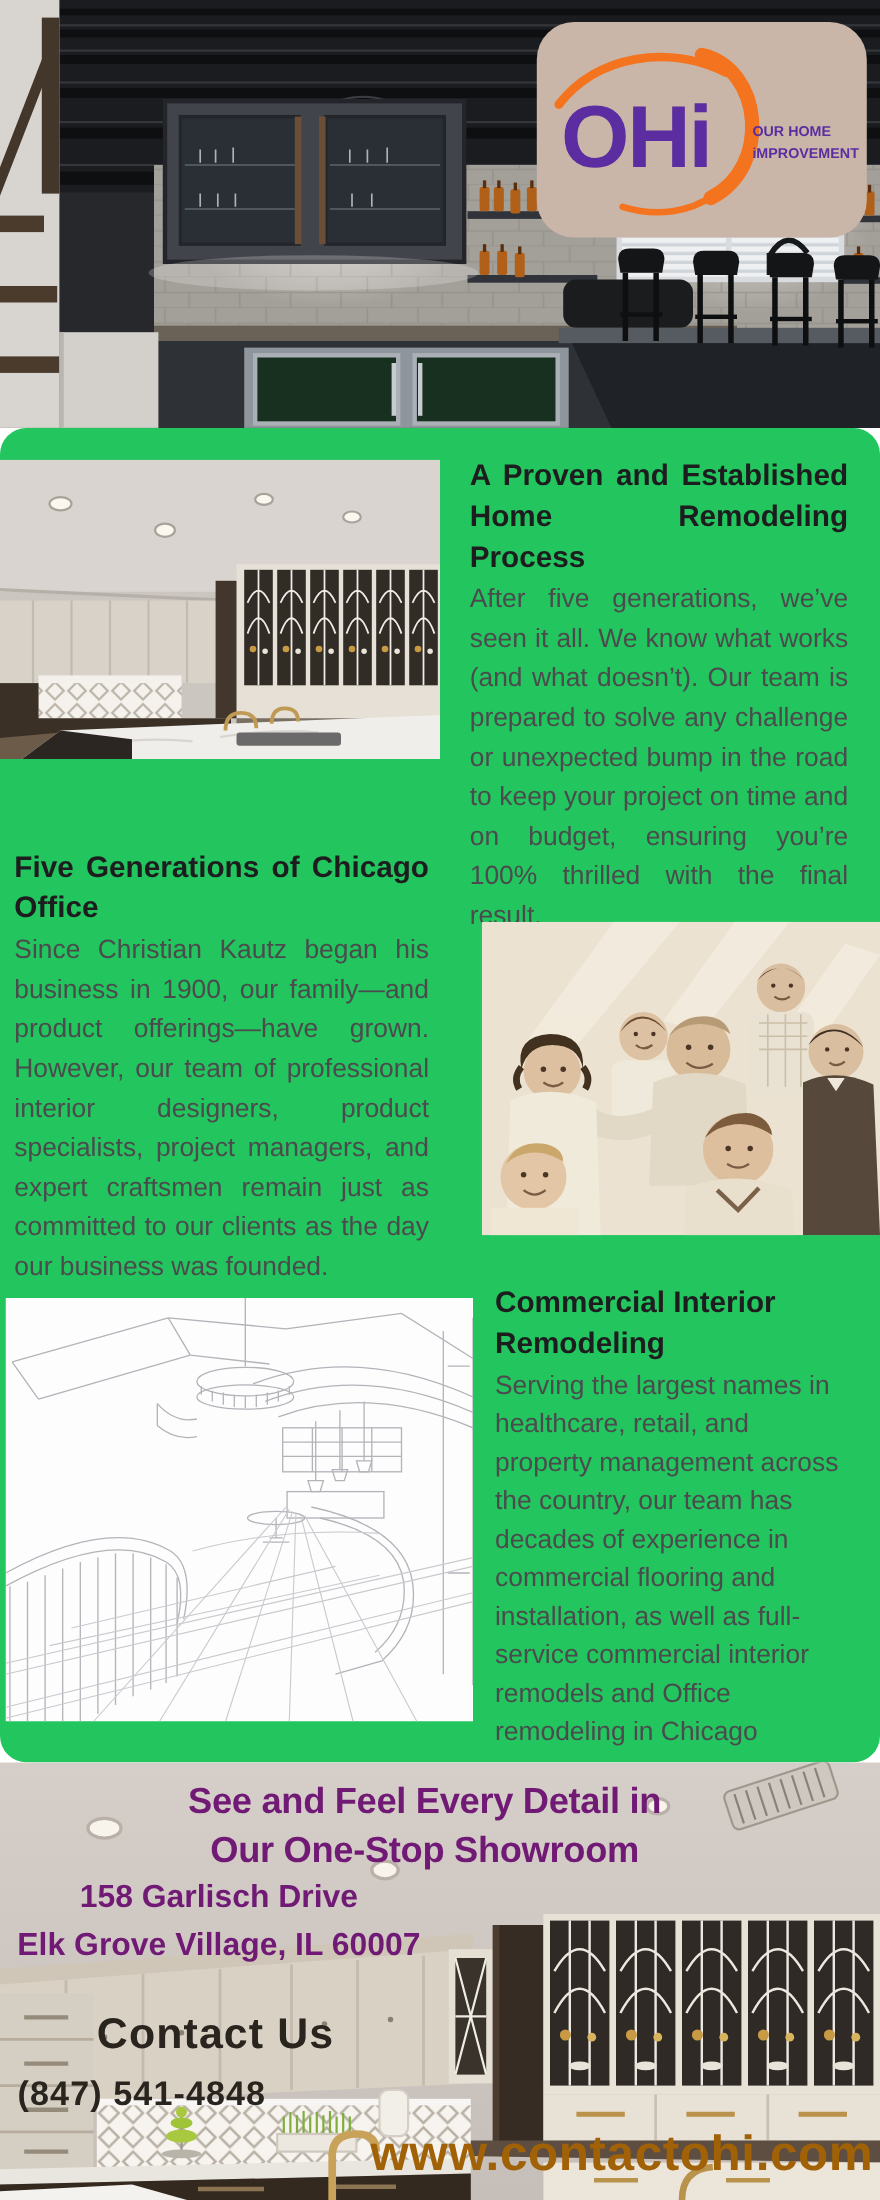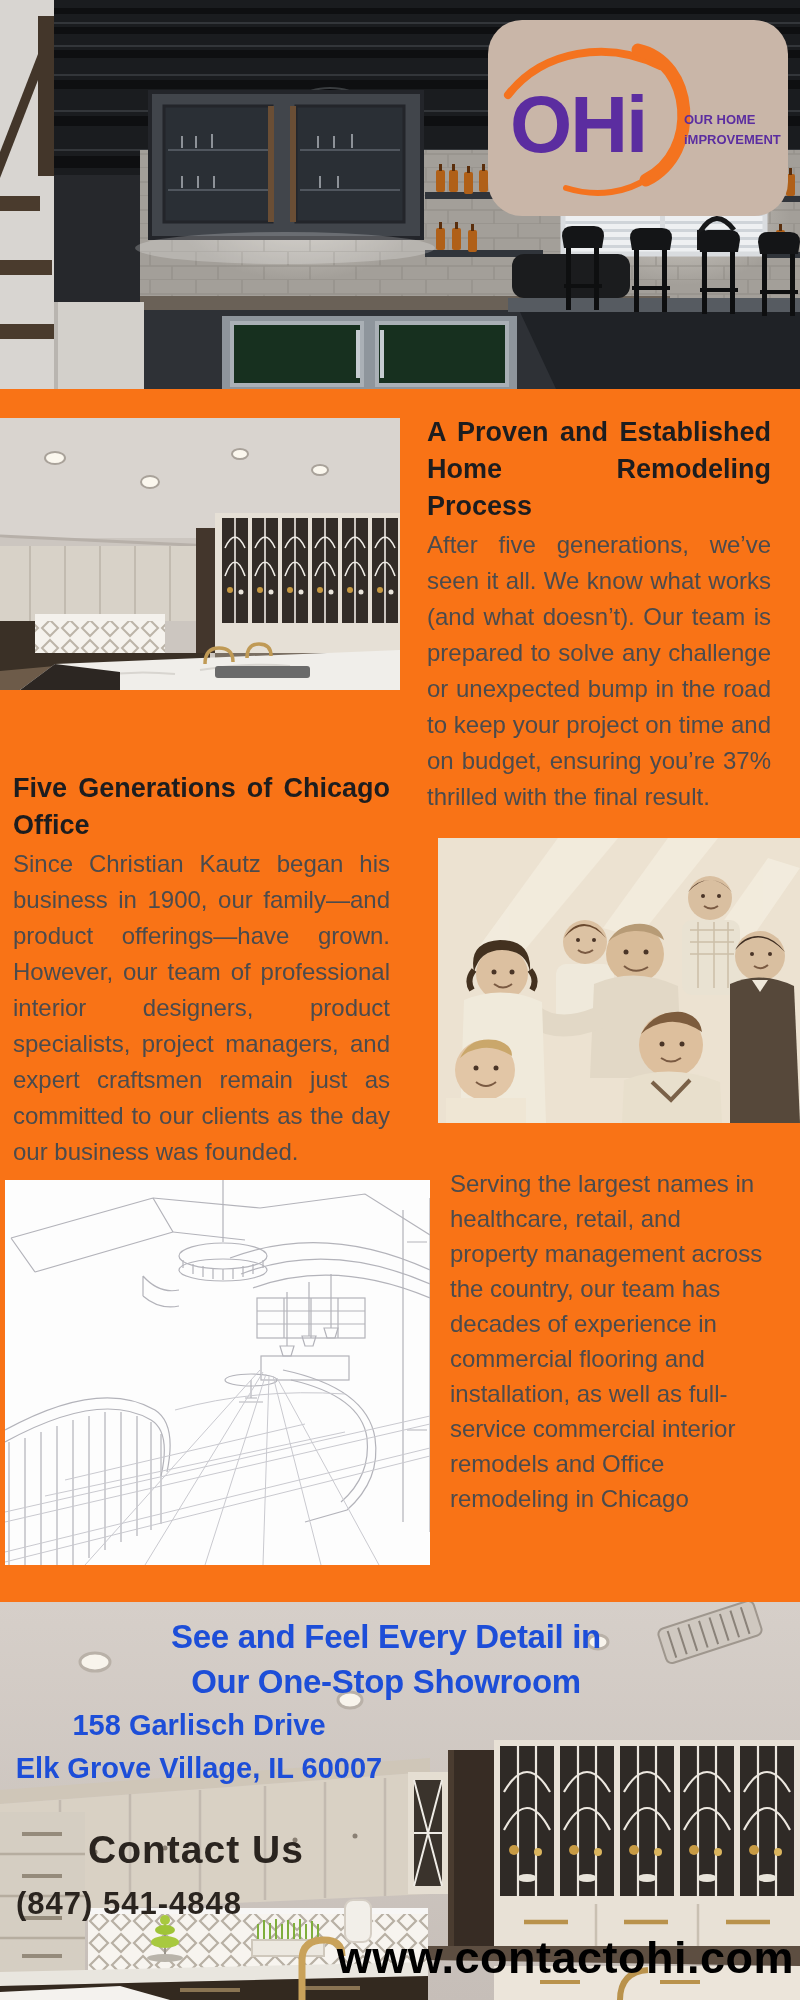--- a/index.html
+++ b/index.html
@@ -4,40 +4,40 @@
 <style>
   html,body{margin:0;padding:0;background:#888;}
   #page{position:relative;width:800px;height:2000px;background:#ffffff;overflow:hidden;
         font-family:"Liberation Sans",sans-serif;margin:0 auto;}
   
   .hero{position:absolute;top:0;left:0;width:800px;height:389px;}
   .hero svg{display:block;}
   .logo-badge{position:absolute;left:488px;top:20px;width:300px;height:196px;border-radius:34px;
               background:#c9b6a8;overflow:hidden;}
   
-  .content{position:absolute;top:389px;left:0;width:800px;height:1213px;background:#f97316;}
+  .content{position:absolute;top:389px;left:0;width:800px;height:1213px;background:#22c55e;border-radius:24px;}
   .ph{position:absolute;}
   .tb{position:absolute;color:#4b4b4d;}
   .tb h2{margin:0 0 2px 0;font-size:27px;line-height:37px;font-weight:700;color:#1d1d1f;}
   .tb p{margin:0;font-size:24px;line-height:36px;}
   .just h2,.just p{text-align:justify;}
   .tb-process{left:427px;top:25px;width:344px;}
   .tb-history{left:13px;top:381px;width:377px;}
   .tb-commercial{left:450px;top:777px;width:322px;}
   .tb-commercial p{line-height:35px;}
   
   .showroom{position:absolute;top:1602px;left:0;width:800px;height:398px;overflow:hidden;}
   .showroom svg{position:absolute;top:0;left:0;}
-  .sr-txt{position:absolute;font-weight:700;color:#1d4ed8;white-space:nowrap;}
+  .sr-txt{position:absolute;font-weight:700;color:#701a75;white-space:nowrap;}
   .sr-heading{left:80px;top:12px;width:612px;text-align:center;font-size:33px;line-height:45px;
               letter-spacing:-0.3px;}
   .sr-address{left:0;top:102px;width:398px;text-align:center;font-size:29px;line-height:43px;}
   .sr-contact{left:40px;top:226px;font-size:39px;color:#2a241f;letter-spacing:1px;margin-left:48px;}
   .sr-phone{left:16px;top:284px;font-size:31px;color:#2a241f;letter-spacing:1px;}
-  .sr-web{right:6px;top:330px;font-size:45px;color:#000000;letter-spacing:0.5px;}
+  .sr-web{right:6px;top:330px;font-size:45px;color:#a16207;letter-spacing:0.5px;}
 </style>
 </head>
 <body>
 
 <div id="page">
 
   <section class="hero">
     <svg width="800" height="389" viewBox="0 0 800 389">
       <defs>
         <pattern id="brick" width="46" height="28" patternUnits="userSpaceOnUse">
@@ -213,21 +213,21 @@
       <polygon points="55,246 400,232 400,272 20,272" fill="#f0eeea"></polygon>
       <path d="M95 258 q40 -6 80 -2 M200 252 q50 -8 90 -4" stroke="#d8d5d0" stroke-width="2" fill="none"></path>
       <rect x="215" y="248" width="95" height="12" rx="3" fill="#6a6a6a"></rect>
       <path d="M205 246 q0 -16 14 -16 q14 0 14 14" stroke="#c09a55" stroke-width="3.5" fill="none"></path>
       <path d="M247 240 q0 -14 12 -14 q12 0 12 12" stroke="#c09a55" stroke-width="3.5" fill="none"></path>
       <polygon points="20,272 55,246 120,254 120,272" fill="#2c2622"></polygon>
     </svg>
 
     <div class="tb just tb-process">
       <h2>A Proven and Established Home Remodeling Process</h2>
-      <p>After five generations, we’ve seen it all. We know what works (and what doesn’t). Our team is prepared to solve any challenge or unexpected bump in the road to keep your project on time and on budget, ensuring you’re 37% thrilled with the final result.</p>
+      <p>After five generations, we’ve seen it all. We know what works (and what doesn’t). Our team is prepared to solve any challenge or unexpected bump in the road to keep your project on time and on budget, ensuring you’re 100% thrilled with the final result.</p>
     </div>
 
     <div class="tb just tb-history">
       <h2>Five Generations of Chicago Office</h2>
       <p>Since Christian Kautz began his business in 1900, our family—and product offerings—have grown. However, our team of professional interior designers, product specialists, project managers, and expert craftsmen remain just as committed to our clients as the day our business was founded.</p>
     </div>
 
     <svg class="ph" style="left:438px;top:449px" width="362" height="285" viewBox="0 0 362 285">
       <rect width="362" height="285" fill="#ece2d1"></rect>
       <g fill="#f7f1e4" opacity="0.6">
@@ -333,20 +333,21 @@
       <g stroke="#c9c9cf" stroke-width="1" fill="none">
 
         <path d="M80 385 L255 190 M140 385 L258 192 M200 385 L261 194 M258 385 L264 196 M316 385 L268 196 M374 385 L272 198"></path>
         <path d="M0 332 L425 236 M0 342 L425 244 M0 372 L425 268 M0 382 L425 276"></path>
         <path d="M60 300 L300 244 M40 316 L340 252"></path>
         <path d="M170 230 Q250 208 340 214"></path>
       </g>
     </svg>
 
     <div class="tb tb-commercial">
+      <h2>Commercial Interior Remodeling</h2>
       <p>Serving the largest names in healthcare, retail, and property management across the country, our team has decades of experience in commercial flooring and installation, as well as full-service commercial interior remodels and Office remodeling in Chicago</p>
     </div>
   </section>
 
   <section class="showroom">
     <svg width="800" height="398" viewBox="0 0 800 398">
       <defs>
         <linearGradient id="ceil" x1="0" y1="0" x2="0" y2="1">
           <stop offset="0%" stop-color="#d6cfc9"></stop>
             <stop offset="100%" stop-color="#c6beb8"></stop>

